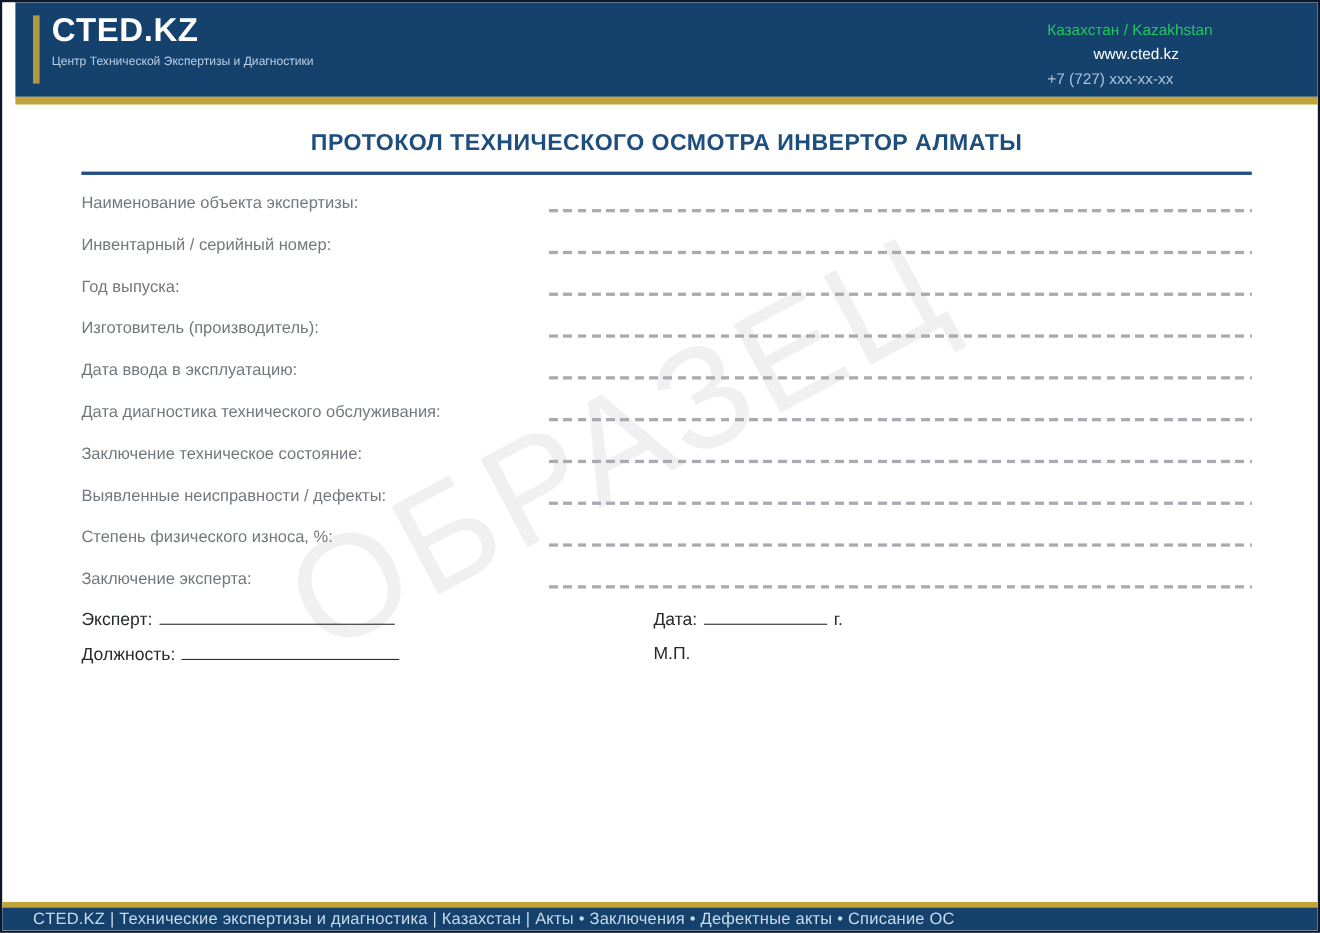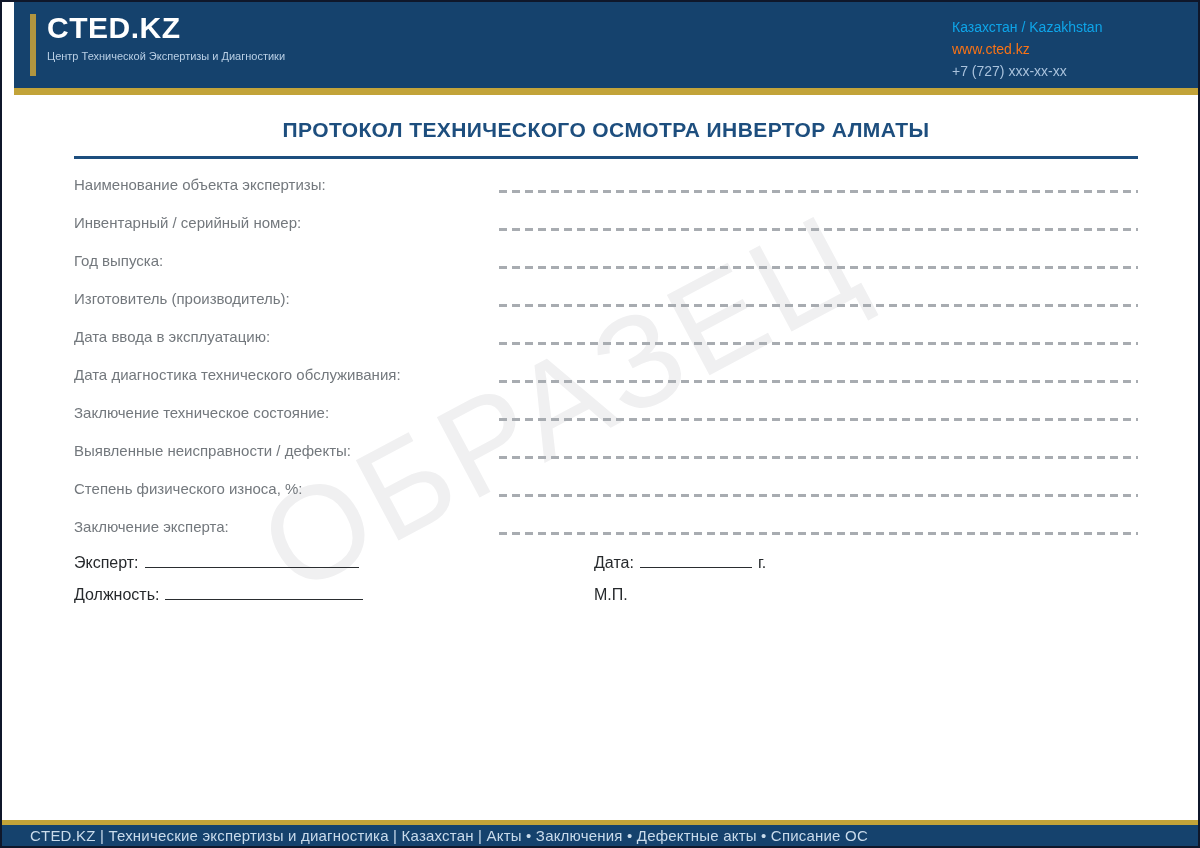--- a/index.html
+++ b/index.html
@@ -34,22 +34,22 @@
     color: #ffffff; font-size: 30px; font-weight: bold;
     letter-spacing: 0.5px; line-height: 34px;
   }
   .brand-tagline {
     color: #b9cfe5; font-size: 11px; margin-top: 5px;
   }
   .contact-block {
     position: absolute; left: 938px; top: 14px;
     font-size: 14px; line-height: 22px;
   }
-  .contact-country { color: #0ea5e9; }
-  .contact-site { color: #f97316; text-decoration: none; display: block; }
+  .contact-country { color: #22c55e; }
+  .contact-site { color: #ffffff; text-decoration: none; display: block; margin-left: 42px; }
   .contact-phone { color: #a9c2dc; }
   .gold-stripe { position: relative; z-index: 2; height: 7px; background: #c2a339; }
 
   
   .watermark {
     position: absolute; z-index: 0;
     left: 560px; top: 400px;
     transform: translate(-50%, -50%) rotate(-28deg);
     font-size: 132px; font-weight: 400;
     letter-spacing: 5px;

